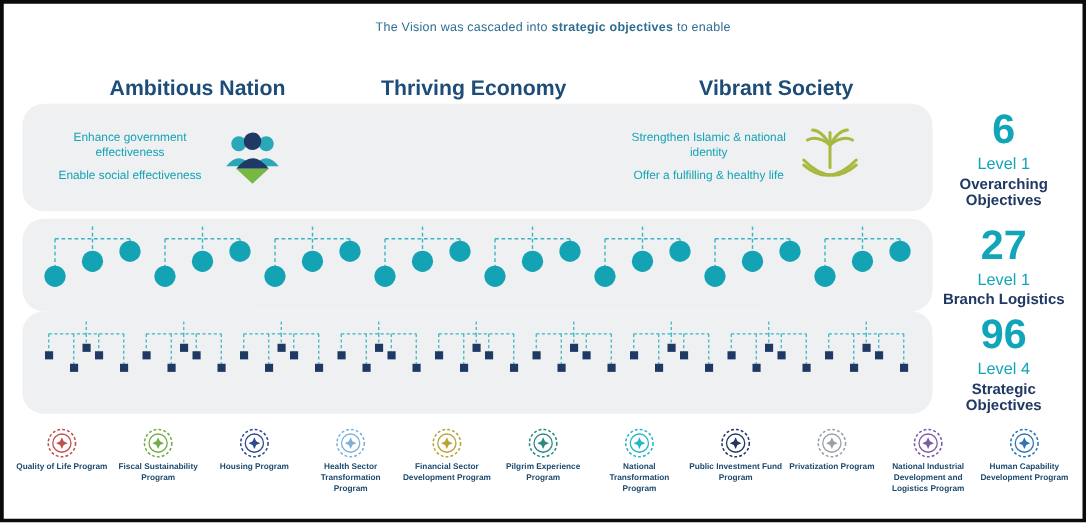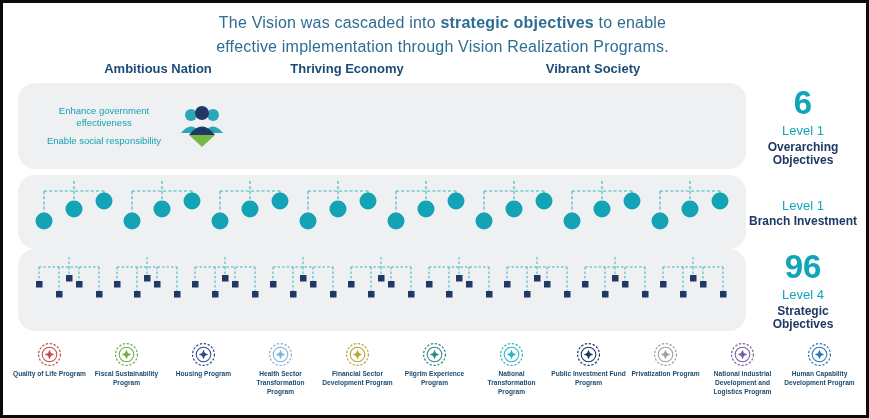--- a/index.html
+++ b/index.html
@@ -1,27 +1,27 @@
 <!DOCTYPE html>
 <html><head>
 <meta charset="utf-8">
 <style>
   html,body{margin:0;padding:0;background:#fff;}
   .frame{position:relative;width:869px;height:418px;box-sizing:border-box;border:3px solid #0b0b0b;
          background:#fff;font-family:"Liberation Sans",sans-serif;overflow:hidden;}
 
   
-  .title{position:absolute;top:8px;left:16px;right:0;text-align:center;font-size:16px;
+  .title{position:absolute;top:8px;left:16px;right:0;text-align:center;font-size:10px;
          line-height:24px;color:#2e6d92;letter-spacing:.2px;}
   .title b{font-weight:bold;}
 
   
-  .hdr{position:absolute;top:58px;transform:translateX(-50%);font-size:13px;font-weight:bold;
+  .hdr{position:absolute;top:58px;transform:translateX(-50%);font-size:17px;font-weight:bold;
        color:#1c4c77;white-space:nowrap;}
-  .hdr1{left:155px;} .hdr2{left:344px;} .hdr3{left:590px;}
+  .hdr1{left:155px;} .hdr2{left:376px;} .hdr3{left:618px;}
 
   
   .row{position:absolute;left:15px;width:842px;display:flex;align-items:center;}
   .row1{top:80px;height:86px;} .row2{top:172px;height:74px;} .row3{top:246px;height:82px;}
   .band{width:728px;height:100%;background:#eef0f2;border-radius:17px;position:relative;flex:none;}
   .side{flex:1;text-align:center;line-height:1.1;}
   .side .num{font-size:33px;font-weight:bold;color:#10a5b8;}
   .side .lvl{font-size:13px;color:#10a5b8;margin-top:3px;}
   .side .nm{font-size:12px;font-weight:bold;color:#1f3864;margin-top:2px;}
 
@@ -69,47 +69,64 @@
     </symbol>
   </defs>
 </svg>
 
 <div class="frame">
 
   <div class="title">
     <div><span>The Vision was cascaded into</span>
       <b>strategic objectives</b>
       <span>to enable</span></div>
-    <div>effective implementation through Vision Realization Programs.</div>
   </div>
 
   <span class="hdr hdr1">Ambitious Nation</span>
   <span class="hdr hdr2">Thriving Economy</span>
   <span class="hdr hdr3">Vibrant Society</span>
 
   <div class="row row1">
     <div class="band">
 
       <div class="pillar pg1">
         <div class="txt">
           <p>Enhance government effectiveness</p>
-          <p>Enable social responsibility</p>
+          <p>Enable social effectiveness</p>
         </div>
         <svg width="52" height="46" viewBox="0 0 52 46">
           <circle cx="15" cy="12" r="6" fill="#2aa8b8"></circle>
           <circle cx="37" cy="12" r="6" fill="#2aa8b8"></circle>
           <path d="M5 30 q10 -13 20 0 z" fill="#2aa8b8"></path>
           <path d="M27 30 q10 -13 20 0 z" fill="#2aa8b8"></path>
           <circle cx="26" cy="10" r="7" fill="#1f3864"></circle>
           <path d="M13 32 q13 -17 26 0 z" fill="#1f3864"></path>
           <path d="M13 32 h26 l-13 12 z" fill="#77b843"></path>
         </svg>
       </div>
 
 
+      <div class="pillar pg3">
+        <div class="txt">
+          <p>Strengthen Islamic &amp; national identity</p>
+          <p>Offer a fulfilling &amp; healthy life</p>
+        </div>
+        <svg width="54" height="48" viewBox="0 0 54 48">
+          <g fill="none" stroke="#a9b83e" stroke-width="2.4" stroke-linecap="round">
+            <path d="M27 32 V13"></path>
+            <path d="M27 14 Q17 6 9 10"></path>
+            <path d="M27 14 Q37 6 45 10"></path>
+            <path d="M27 14 Q20 2 13 2"></path>
+            <path d="M27 14 Q34 2 41 2"></path>
+            <path d="M27 13 V4"></path>
+            <path d="M6 30 Q27 48 48 26"></path>
+            <path d="M48 30 Q27 48 6 26"></path>
+          </g>
+        </svg>
+      </div>
 
     </div>
     <div class="side">
       <div class="num">6</div>
       <div class="lvl">Level 1</div>
       <div class="nm">Overarching Objectives</div>
     </div>
   </div>
 
   <div class="row row2">
@@ -119,22 +136,23 @@
         <use href="#tree2c" x="88" width="88" height="62"></use>
         <use href="#tree2c" x="176" width="88" height="62"></use>
         <use href="#tree2c" x="264" width="88" height="62"></use>
         <use href="#tree2c" x="352" width="88" height="62"></use>
         <use href="#tree2c" x="440" width="88" height="62"></use>
         <use href="#tree2c" x="528" width="88" height="62"></use>
         <use href="#tree2c" x="616" width="88" height="62"></use>
       </svg>
     </div>
     <div class="side">
+      <div class="num">27</div>
       <div class="lvl">Level 1</div>
-      <div class="nm">Branch Investment</div>
+      <div class="nm">Branch Logistics</div>
     </div>
   </div>
 
   <div class="row row3">
     <div class="band">
       <svg class="trees trees3" width="702" height="50">
         <use href="#tree3c" x="0" width="78" height="50"></use>
         <use href="#tree3c" x="78" width="78" height="50"></use>
         <use href="#tree3c" x="156" width="78" height="50"></use>
         <use href="#tree3c" x="234" width="78" height="50"></use>

